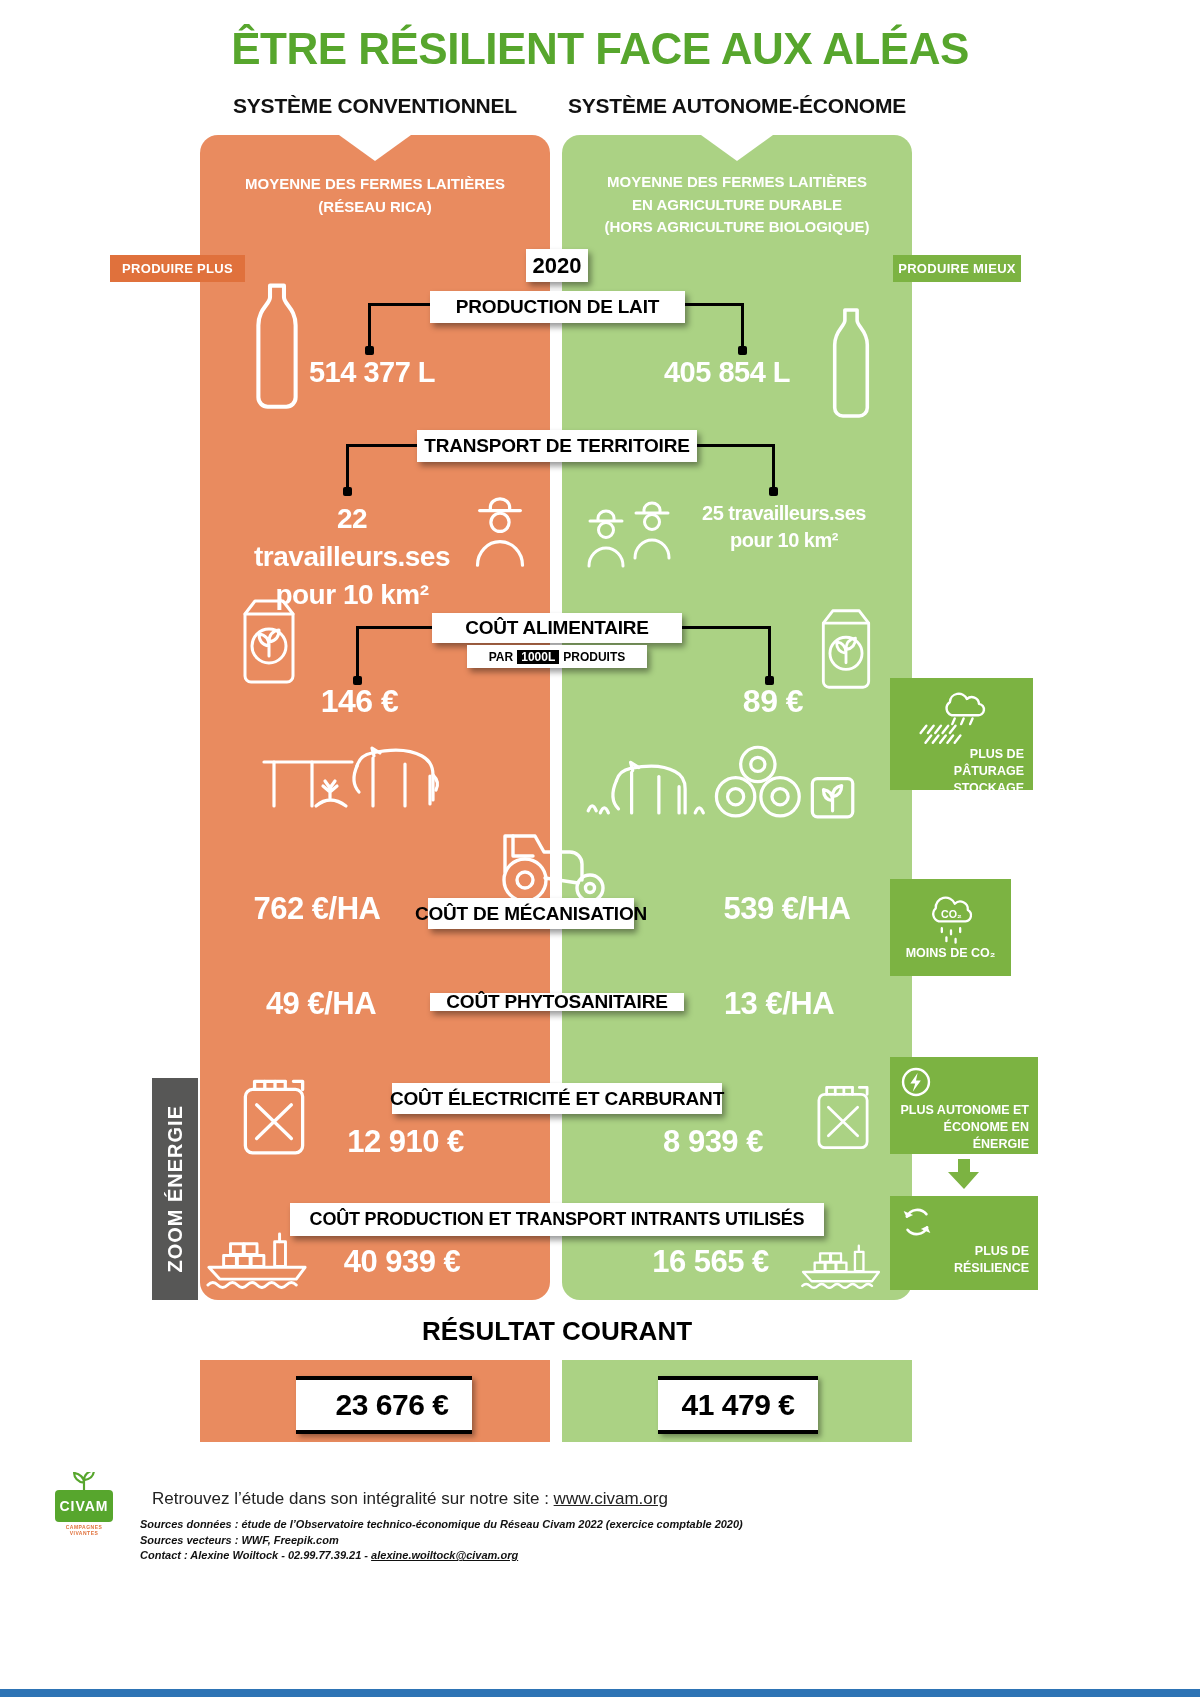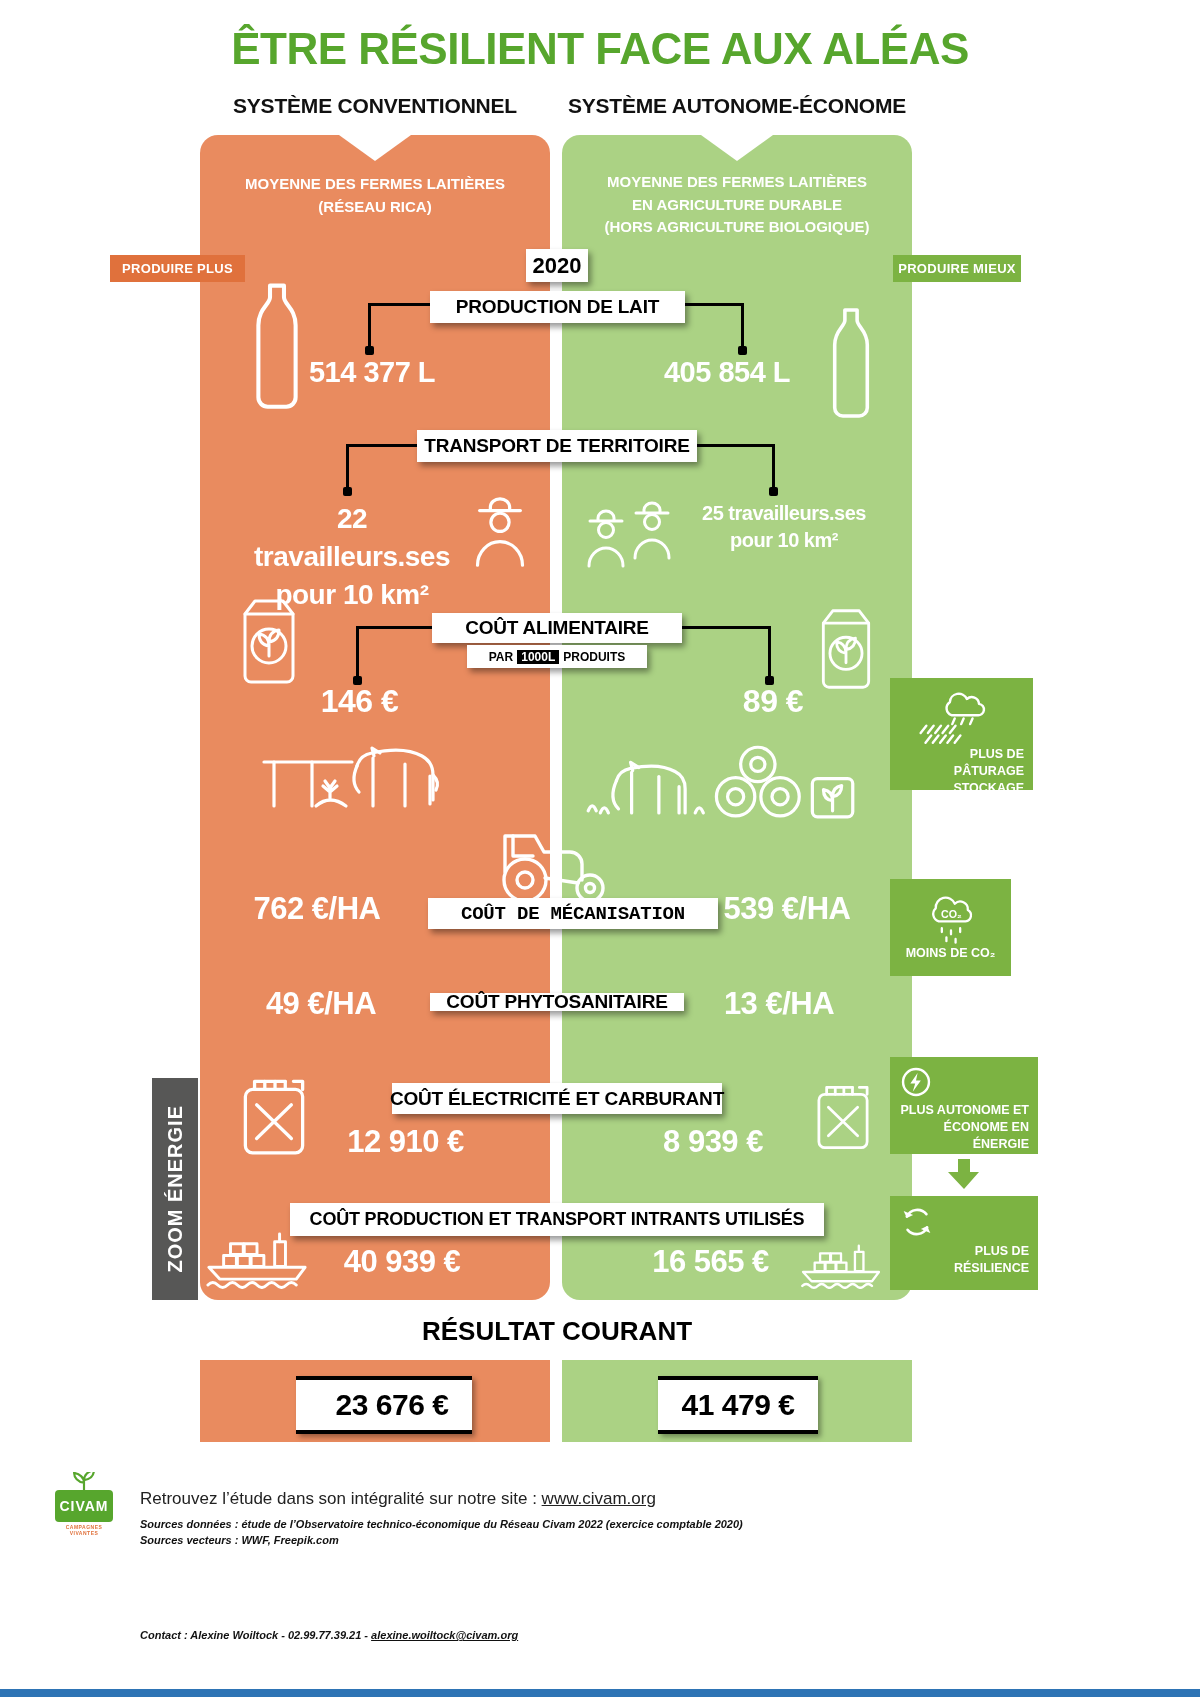--- a/index.html
+++ b/index.html
@@ -204,21 +204,21 @@
       <circle cx="101" cy="68" r="13"></circle>
         <circle cx="101" cy="68" r="4.5"></circle>
       <path d="M16 52 V16 h30 l9 16 h26 a12 12 0 0 1 12 12 v16"></path>
       <path d="M24 16 v20 h20"></path>
       <path d="M64 14 v18"></path>
       <line x1="56" y1="58" x2="89" y2="63"></line>
     </g>
   </svg>
 
   <div class="abs value" style="left:237px;top:893px;width:160px;font-size:31px;">762 €/HA</div>
-  <div class="abs wbox sechead" style="left:428px;top:898px;width:290px;height:31px;font-family:Liberation Mono, monospace;">COÛT DE MÉCANISATION</div>
+  <div class="abs wbox sechead" style="left:428px;top:898px;width:206px;height:31px;">COÛT DE MÉCANISATION</div>
   <div class="abs value" style="left:707px;top:893px;width:160px;font-size:31px;">539 €/HA</div>
 
   <div class="abs callout" style="left:890px;top:879px;width:121px;height:97px;text-align:center;">
     <svg width="80" height="58" viewBox="0 0 84 76" style="margin:0 auto;">
       <g fill="none" stroke="#fff" stroke-width="3" stroke-linecap="round" stroke-linejoin="round">
         <path d="M22 28 a13 13 0 0 1 25 -6 a10 10 0 0 1 17 8 a8 8 0 0 1 -3 15 H26 a10 10 0 0 1 -4 -17"></path>
       </g>
       <text x="29" y="41" fill="#fff" font-size="14" font-weight="bold" font-family="Liberation Sans, sans-serif">CO₂</text>
       <g stroke="#fff" stroke-width="3" stroke-linecap="round">
         <path d="M30 54 v5 M42 57 v5 M54 54 v5 M36 66 v5 M48 68 v5"></path>
@@ -323,24 +323,24 @@
   <div class="abs" style="left:55px;top:1472px;width:58px;">
     <svg width="34" height="18" viewBox="0 0 36 20" style="margin:0 auto;">
       <path d="M18 20 V9 M18 12 C11 11 7 6 7 1 c6 1 11 5 11 11 M18 9 c0 -6 5 -10 11 -11 c0 6 -4 10 -11 11" stroke="#57A62D" stroke-width="2.4" fill="none" stroke-linecap="round"></path>
     </svg>
     <div style="background:#57A62D;border-radius:4px;height:32px;display:flex;align-items:center;justify-content:center;">
       <span style="color:#fff;font-weight:bold;font-size:14px;letter-spacing:1px;">CIVAM</span>
     </div>
     <div style="color:#E0713C;font-size:5px;font-weight:bold;text-align:center;margin-top:2px;letter-spacing:0.5px;">CAMPAGNES VIVANTES</div>
   </div>
 
-  <div class="abs sitetext" style="left:140px;top:1489px;text-align:center;">
+  <div class="abs sitetext" style="left:152px;top:1489px;text-align:center;">
     <span>Retrouvez l’étude dans son intégralité sur notre site : </span><a href="#" style="text-decoration:underline;">www.civam.org</a>
   </div>
   <div class="abs fineprint" style="left:140px;top:1518px;">Sources données : étude de l’Observatoire technico-économique du Réseau Civam 2022 (exercice comptable 2020)</div>
   <div class="abs fineprint" style="left:140px;top:1534px;">Sources vecteurs : WWF, Freepik.com</div>
-  <div class="abs fineprint" style="left:140px;top:1629px;">
+  <div class="abs fineprint" style="left:140px;top:1549px;">
     <span>Contact : Alexine Woiltock - 02.99.77.39.21 - </span><a href="#" style="text-decoration:underline;">alexine.woiltock@civam.org</a>
   </div>
 
   <div class="abs" style="left:0;top:1689px;width:1200px;height:8px;background:#2E74B5;"></div>
 
 </div>
 
 </body></html>

